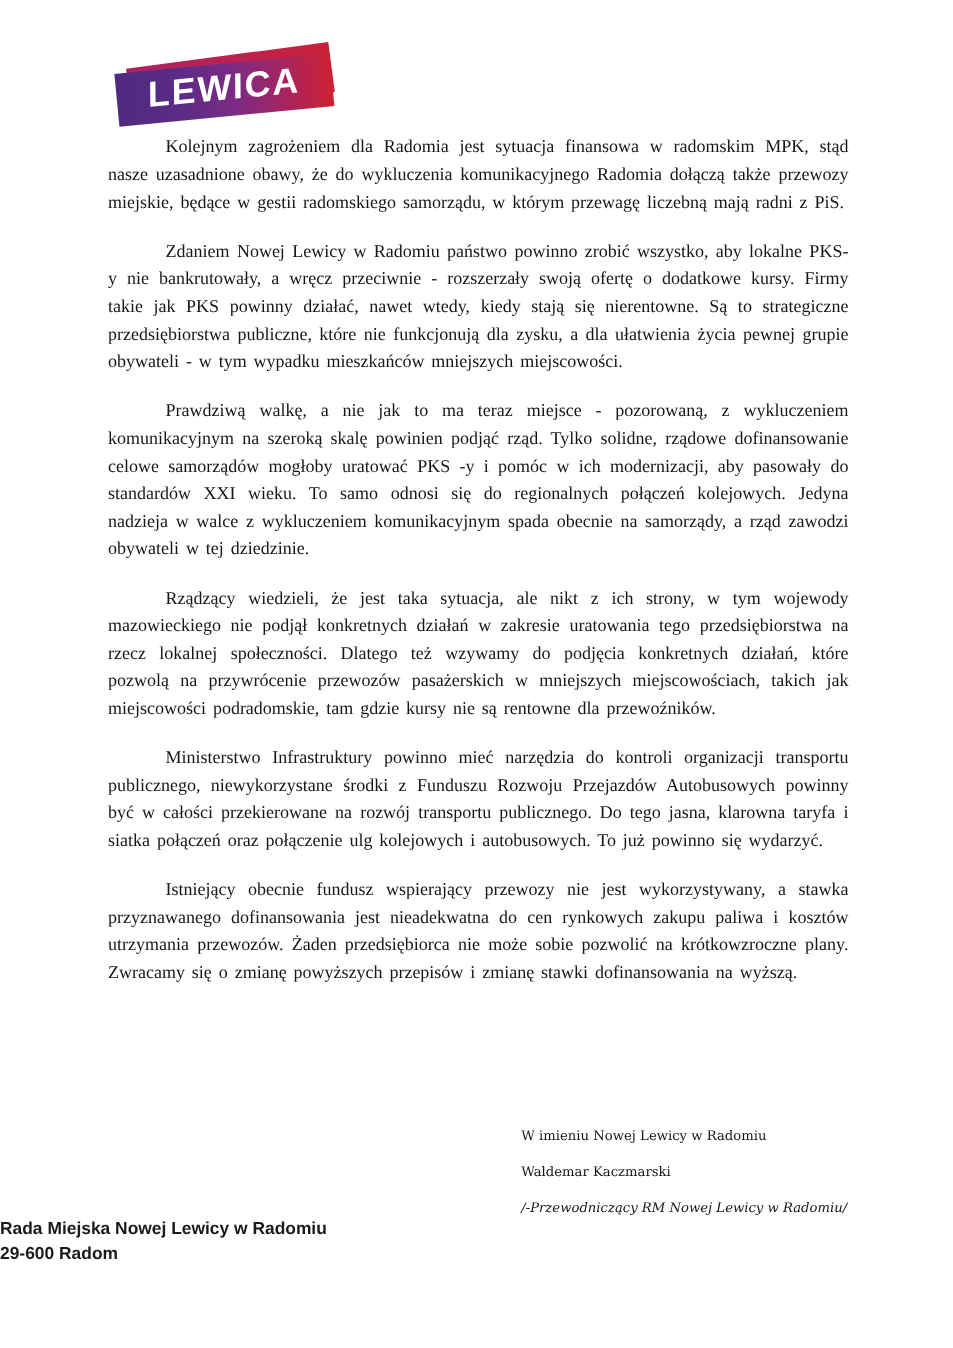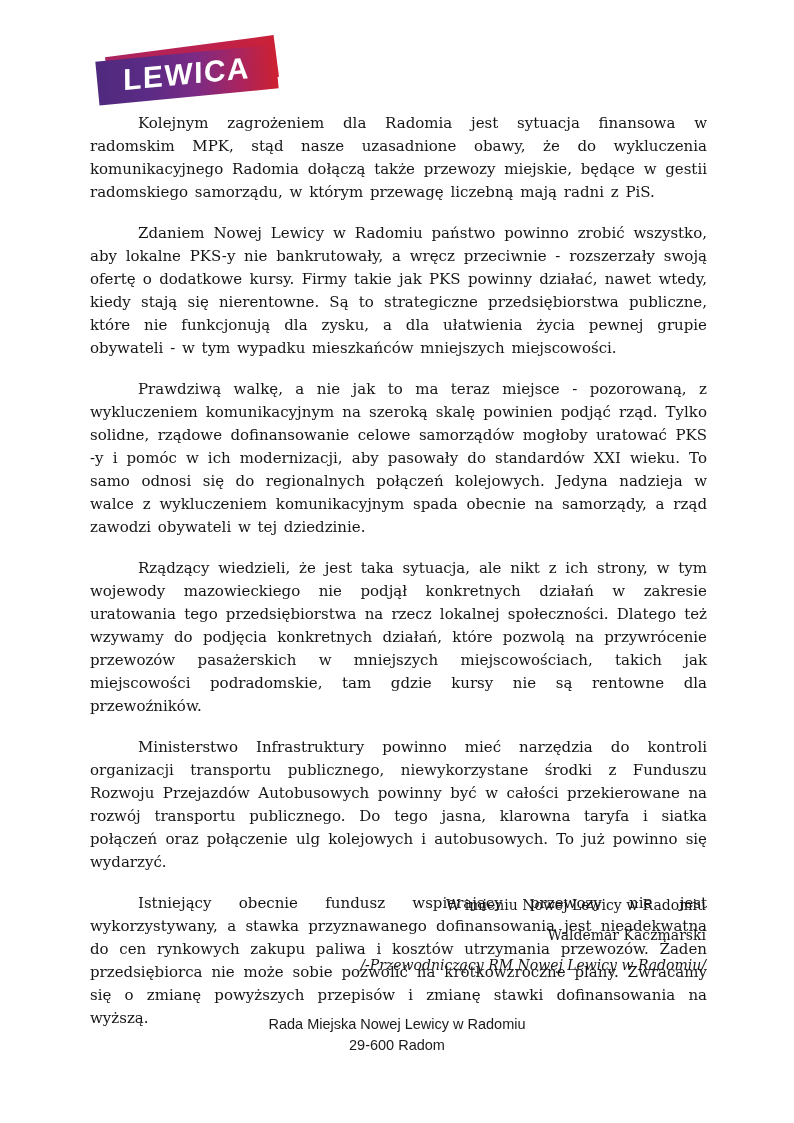--- a/index.html
+++ b/index.html
@@ -57,54 +57,55 @@
     line-height: 1;
     padding-bottom: 2px;
   }
 
   
   .content {
     position: absolute;
     left: 90px;
     top: 112px;
     width: 617px;
+    font-family: Liberation Serif, serif;
   }
   .content p {
     margin: 0 0 18px 0;
     font-size: 15px;
     line-height: 23px;
     text-align: justify;
     text-indent: 48px;
     word-spacing: 2px;
   }
 
   
   .signature {
     position: absolute;
     right: 88px;
-    top: 890px;
-    text-align: right;
-    font-size: 14px;
+    top: 932px;
+    font-size: 11px;
     line-height: 30px;
   }
   .signature .sig-role {
     font-style: italic;
   }
 
   
   .footer {
     position: absolute;
     left: 0;
     right: 0;
     top: 1014px;
-    text-align: center;
+    text-align: left;
     font-family: "Liberation Sans", sans-serif;
     font-size: 14.5px;
     line-height: 20.5px;
     color: #1a1a1a;
+    font-weight: bold;
   }
 </style>
 </head>
 <body>
 
 <div class="page">
 
   <div class="logo">
     <div class="logo-back"></div>
     <div class="logo-front">

